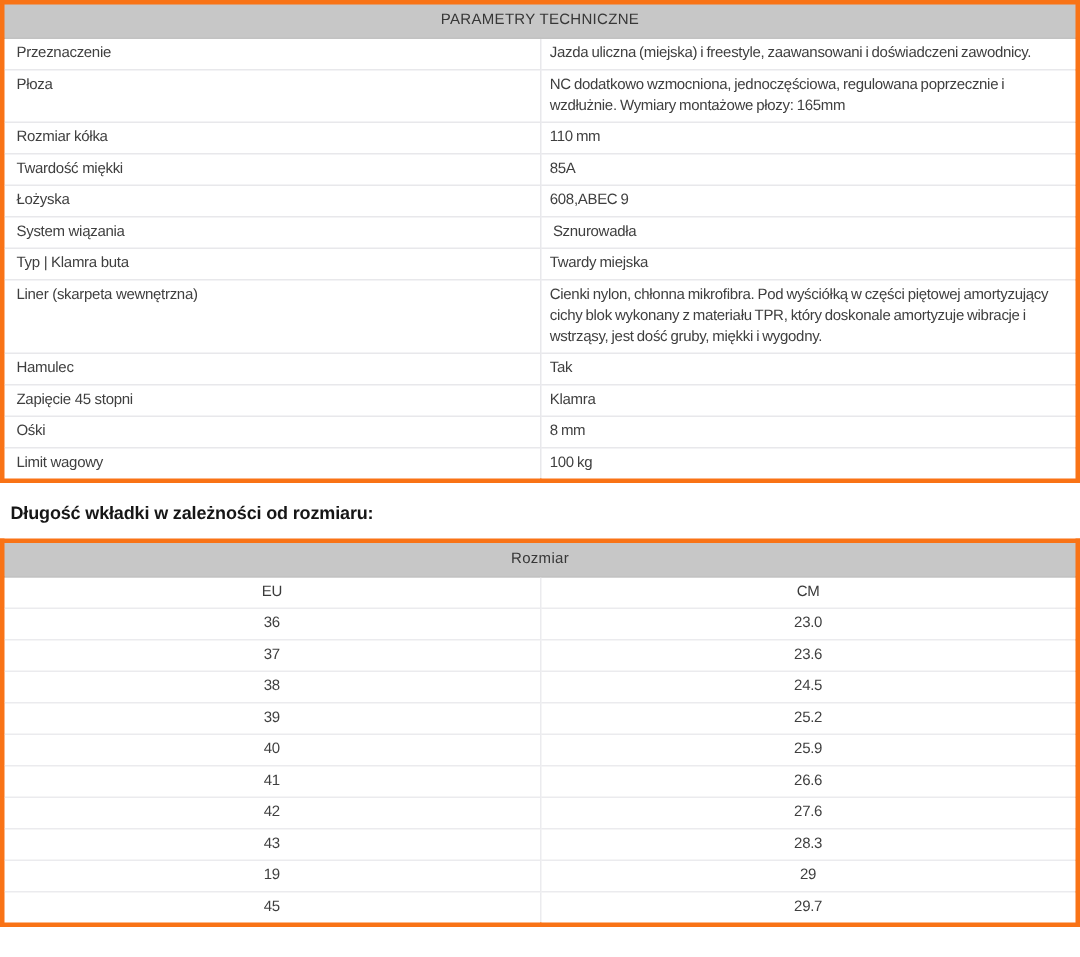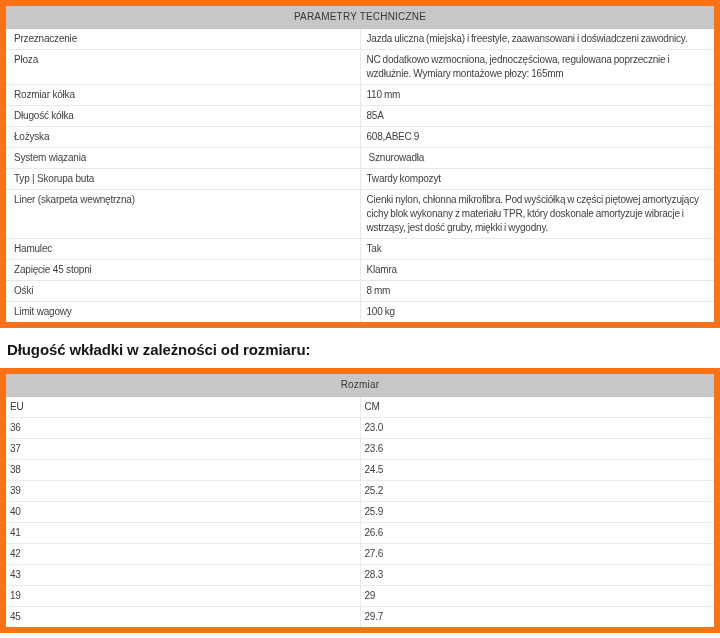--- a/index.html
+++ b/index.html
@@ -24,47 +24,47 @@
   table.tbl th.title {
     background: #c7c7c7;
     color: #373737;
     font-weight: normal;
     font-size: 10px;
     letter-spacing: 0.2px;
     text-align: center;
     padding: 4px 4px;
     border: 1px solid #c2c2c2;
   }
-  table.tbl { border: 6px solid #f97316; }
+  table.tbl { border: 3px solid #f97316; }
 
   table.spec td {
     border: 1px solid #e8e8eb;
     vertical-align: top;
   }
   table.spec td.lbl {
     width: 50%;
     padding: 3px 8px;
   }
   table.spec td.val {
     padding: 3px 4px 3px 6px;
     white-space: pre-wrap;
     word-spacing: -0.5px;
   }
 
   h3.heading {
-    font-size: 15px;
+    font-size: 12px;
     font-weight: bold;
     color: #161616;
     letter-spacing: -0.1px;
     margin: 13px 0 10px 7px;
   }
 
   table.size td {
     border: 1px solid #ebebee;
-    text-align: left;
+    text-align: center;
     vertical-align: middle;
     padding: 3px 4px;
   }
   table.size tr.cols td { color: #3b3b3b; }
 </style>
 </head>
 <body>
 
 <div class="page">
 
@@ -81,34 +81,34 @@
         </tr>
         <tr>
           <td class="lbl">Płoza</td>
           <td class="val">NC dodatkowo wzmocniona, jednoczęściowa, regulowana poprzecznie i wzdłużnie. Wymiary montażowe płozy: 165mm</td>
         </tr>
         <tr>
           <td class="lbl">Rozmiar kółka</td>
           <td class="val">110 mm</td>
         </tr>
         <tr>
-          <td class="lbl">Długość kółka</td>
+          <td class="lbl">Twardość miękki</td>
           <td class="val">85A</td>
         </tr>
         <tr>
           <td class="lbl">Łożyska</td>
           <td class="val">608,ABEC 9</td>
         </tr>
         <tr>
           <td class="lbl">System wiązania</td>
           <td class="val"> Sznurowadła</td>
         </tr>
         <tr>
-          <td class="lbl">Typ | Skorupa buta</td>
-          <td class="val">Twardy kompozyt</td>
+          <td class="lbl">Typ | Klamra buta</td>
+          <td class="val">Twardy miejska</td>
         </tr>
         <tr>
           <td class="lbl">Liner (skarpeta wewnętrzna)</td>
           <td class="val">Cienki nylon, chłonna mikrofibra. Pod wyściółką w części piętowej amortyzujący cichy blok wykonany z materiału TPR, który doskonale amortyzuje wibracje i wstrząsy, jest dość gruby, miękki i wygodny.</td>
         </tr>
         <tr>
           <td class="lbl">Hamulec</td>
           <td class="val">Tak</td>
         </tr>
         <tr>

